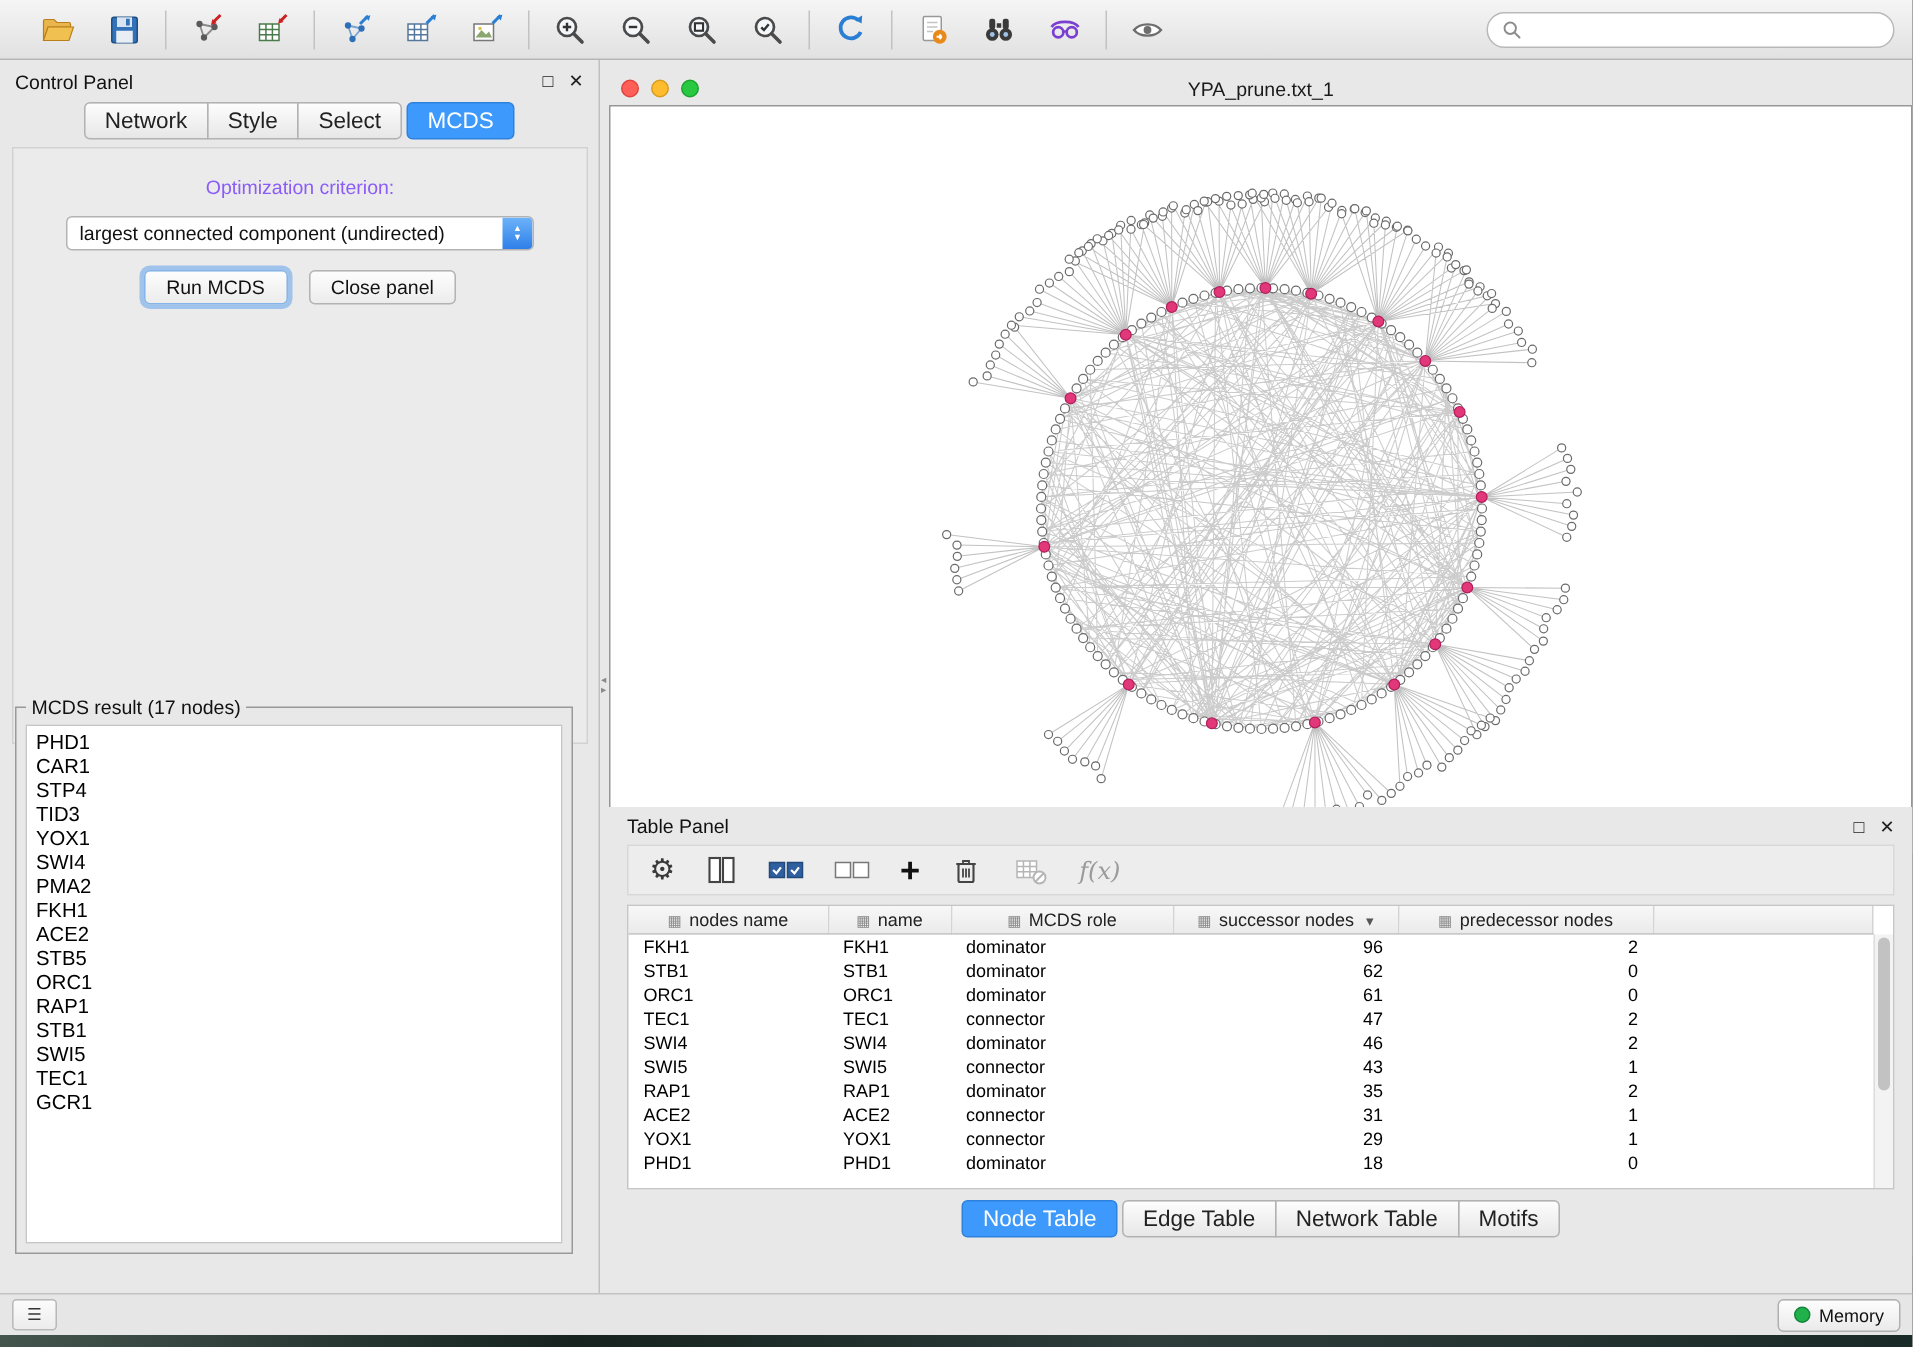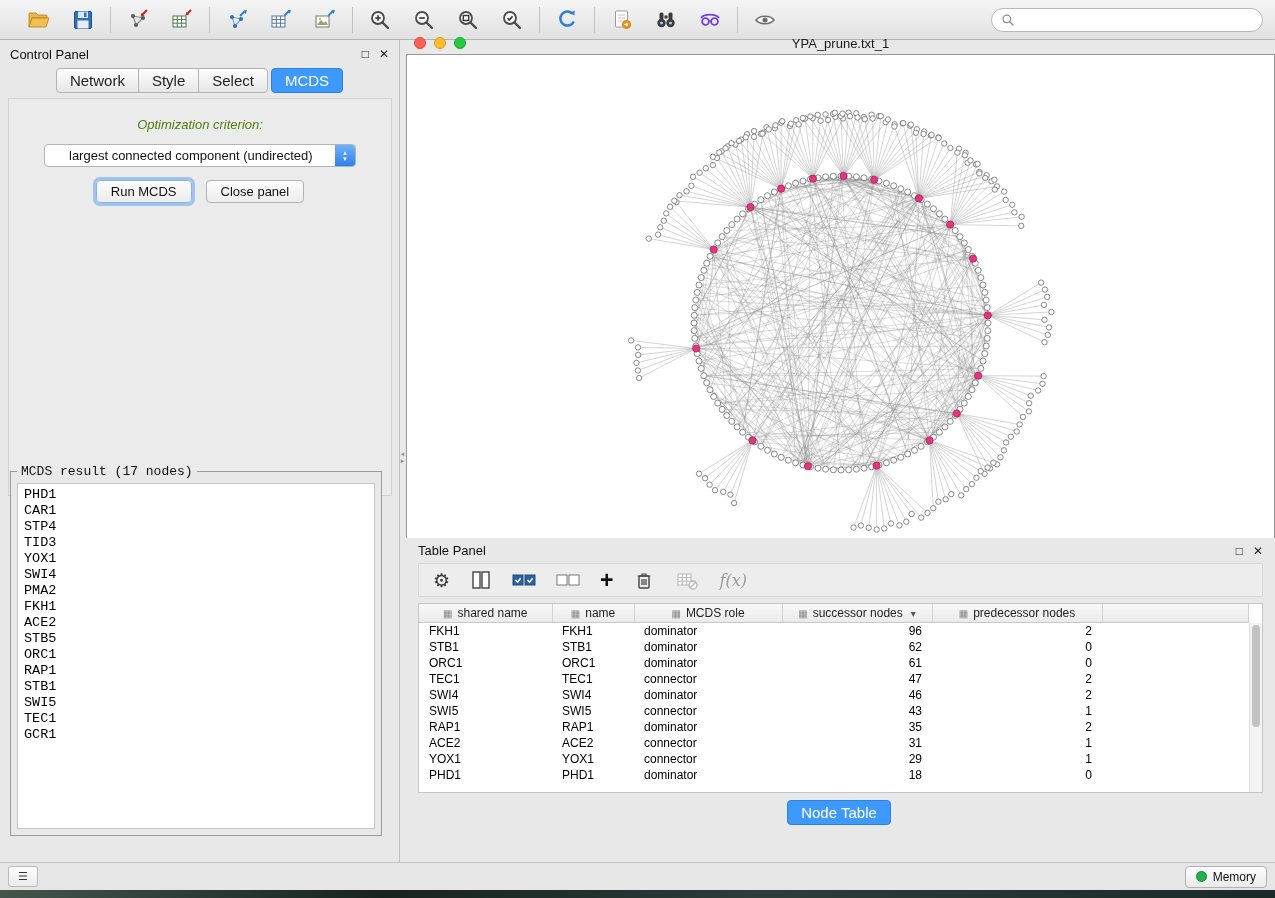--- a/index.html
+++ b/index.html
@@ -21,38 +21,38 @@
   .cp-header{height:28px;display:flex;align-items:center;justify-content:space-between;padding:0 10px;font-size:13px;color:#111;}
   .win-btns{display:flex;gap:10px;font-size:12px;color:#222;}
   .win-btns span{cursor:pointer;}
   .cp-tabs{display:flex;justify-content:center;align-items:center;height:24px;}
   .tab{padding:3px 13px;font-size:15px;color:#222;background:linear-gradient(#fdfdfd,#e7e7e7);border:1px solid #b2b2b2;cursor:pointer;}
   .seg .tab+.tab{margin-left:-1px;}
   .seg .tab:first-child{border-radius:4px 0 0 4px;}
   .seg .tab:last-child{border-radius:0 4px 4px 0;}
   .tab.active{background:#3d9afc;border-color:#2e82dd;color:#fff;border-radius:4px;margin-left:3px;}
   .cp-content{position:absolute;left:8px;top:58px;width:384px;height:398px;background:#ebebeb;border:1px solid #d2d2d2;box-sizing:border-box;text-align:center;}
-  .opt-label{margin-top:18px;font-size:13px;color:#4d7c0f;font-style:italic;}
+  .opt-label{margin-top:18px;font-size:13px;color:#8b5cf6;}
   .dropdown{margin:12px auto 0;width:312px;height:23px;background:#fff;border:1px solid #b3b3b3;border-radius:4px;
     display:flex;align-items:center;box-sizing:border-box;cursor:pointer;overflow:hidden;}
-  .dropdown .dd-label{flex:1;text-align:left;font-size:13px;color:#111;padding-left:24px;white-space:nowrap;}
+  .dropdown .dd-label{flex:1;text-align:left;font-size:13px;color:#111;padding-left:8px;white-space:nowrap;}
   .dd-stepper{width:20px;height:100%;background:linear-gradient(#6db3fa,#2f7fe8);display:flex;flex-direction:column;align-items:center;justify-content:center;color:#fff;font-size:6px;line-height:6px;}
   .btn-row{margin-top:13px;display:flex;justify-content:center;gap:14px;align-items:flex-end;}
   .btn{font-family:"Liberation Sans",sans-serif;font-size:13px;color:#111;background:linear-gradient(#fdfdfd,#ececec);
     border:1px solid #b3b3b3;border-radius:4px;padding:3px 14px;cursor:pointer;}
   .btn.focus-ring{border:1px solid #84b4e8;box-shadow:0 0 0 3px rgba(98,162,237,.55);}
-  .result-box{position:absolute;left:10px;top:424px;width:372px;height:372px;border:1px solid #9a9a9a;margin:0;padding:4px 6px 6px;box-sizing:border-box;background:#e8e8e8;font-family:Liberation Mono, monospace;}
+  .result-box{position:absolute;left:10px;top:424px;width:372px;height:372px;border:1px solid #9a9a9a;margin:0;padding:4px 6px 6px;box-sizing:border-box;background:#e8e8e8;}
   .result-box legend{font-size:13px;color:#111;padding:0 4px;}
   .result-list{width:100%;height:100%;background:#fff;border:1px solid #c6c6c6;box-sizing:border-box;overflow:hidden;padding:3px 0 0 6px;text-align:left;}
   .result-item{font-size:13.5px;line-height:16px;color:#000;cursor:default;}
 
   .v-splitter{position:absolute;left:398px;top:444px;width:9px;height:26px;display:flex;flex-direction:column;align-items:center;justify-content:center;color:#8a8a8a;font-size:7px;line-height:7px;cursor:col-resize;}
 
   
-  .network-window{position:absolute;left:406px;top:32px;width:869px;height:521px;}
+  .network-window{position:absolute;left:406px;top:48px;width:869px;height:521px;}
   .net-titlebar{position:relative;height:22px;display:flex;align-items:center;justify-content:center;font-size:13px;color:#1a1a1a;}
   .traffic{position:absolute;left:8px;top:5px;display:flex;gap:8px;}
   .tl{width:12px;height:12px;border-radius:50%;}
   .tl.red{background:#ff5f57;border:1px solid #e0443e;box-sizing:border-box;}
   .tl.yellow{background:#febc2e;border:1px solid #d89c1e;box-sizing:border-box;}
   .tl.green{background:#28c840;border:1px solid #1da32f;box-sizing:border-box;}
   .net-canvas{position:absolute;left:0;top:22px;width:869px;height:499px;background:#fff;border:1px solid #979797;box-sizing:border-box;}
   .net-canvas svg{display:block;}
 
   
@@ -680,21 +680,21 @@
           <col style="width:133px">
             <col style="width:82px">
             <col style="width:148px">
             <col style="width:150px">
             <col style="width:170px">
             <col>
         </colgroup>
         <thead>
           <tr>
             <th>
-              <span class="hdr-ico">▦</span><span>shared name</span>
+              <span class="hdr-ico">▦</span><span>nodes name</span>
             </th>
             <th>
               <span class="hdr-ico">▦</span><span>name</span>
             </th>
             <th>
               <span class="hdr-ico">▦</span><span>MCDS role</span>
             </th>
             <th>
               <span class="hdr-ico">▦</span><span>successor nodes</span><span class="hdr-caret">▾</span>
             </th>
@@ -786,20 +786,25 @@
               <td></td>
             </tr>
           </tbody>
       </table>
       <div class="v-scrollbar">
         <div class="v-thumb"></div>
       </div>
     </div>
     <div class="tp-tabs">
       <span class="tab active" style="margin-left:0;margin-right:3px;">Node Table</span>
+      <span class="seg" style="display:flex;">
+        <span class="tab">Edge Table</span>
+        <span class="tab">Network Table</span>
+        <span class="tab">Motifs</span>
+      </span>
     </div>
   </div>
 
   <div class="status-bar">
     <div class="hamburger-btn">
       <span>☰</span>
     </div>
     <div class="memory-btn">
       <span class="mem-dot"></span>
       <span>Memory</span>

